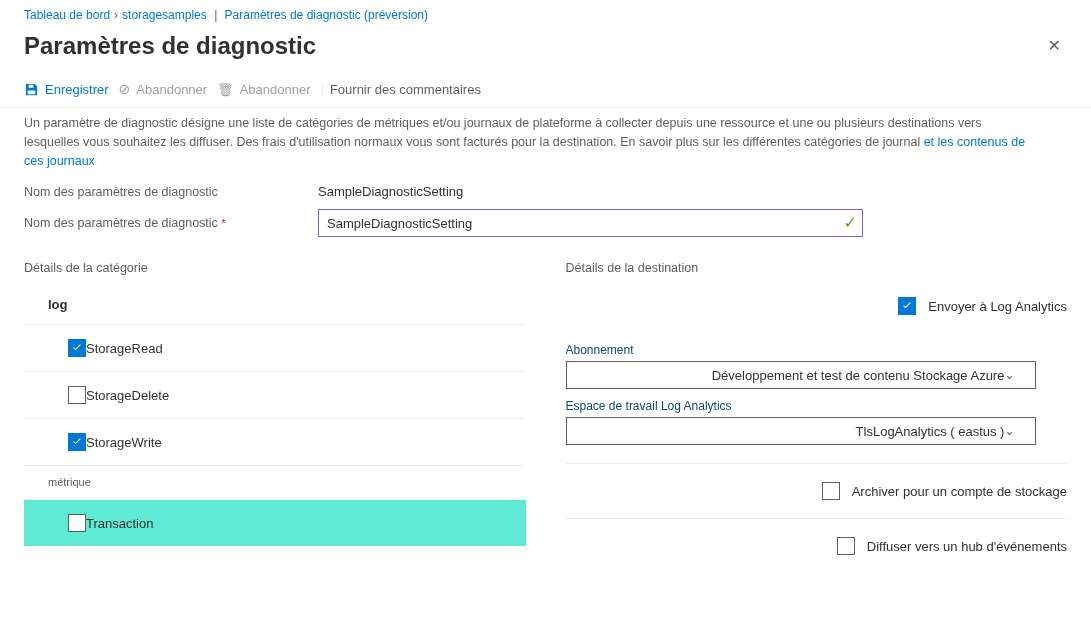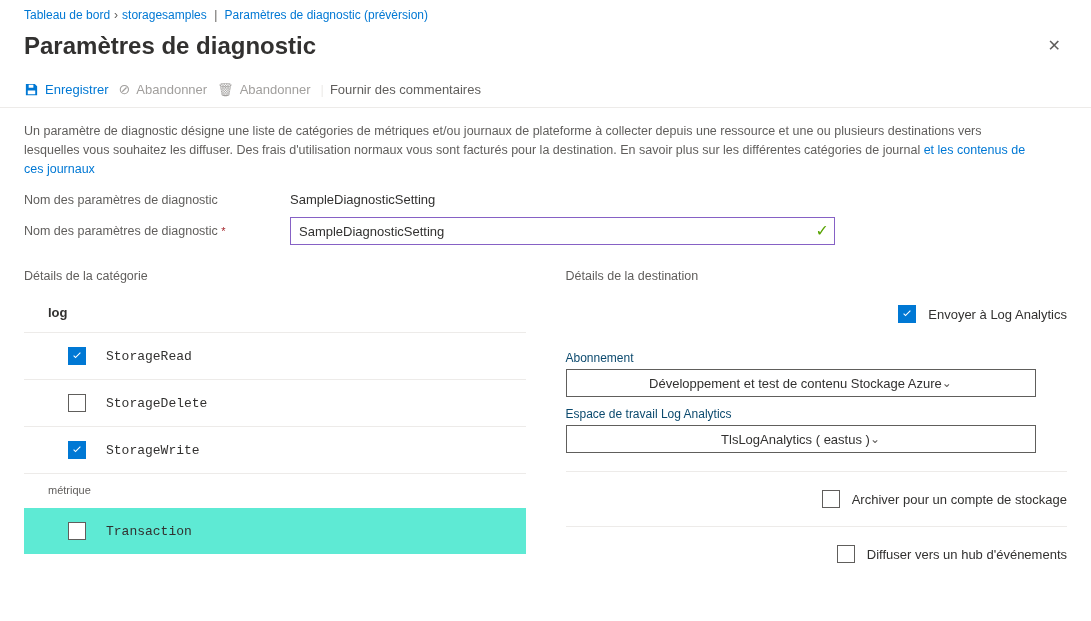--- a/index.html
+++ b/index.html
@@ -40,21 +40,21 @@
       color: #605e5c;
       cursor: pointer;
       padding: 6px;
     }
     .toolbar {
       display: flex;
       align-items: center;
       gap: 0;
       padding: 0 24px 10px;
       border-bottom: 1px solid #edebe9;
-      margin-bottom: 14px;
+      margin-bottom: 6px;
     }
     .toolbar-item {
       display: inline-flex;
       align-items: center;
       gap: 6px;
       color: #323130;
       font-size: 13px;
       cursor: pointer;
       margin-right: 10px;
     }
@@ -70,21 +70,21 @@
       color: #605e5c;
       font-size: 12.5px;
       line-height: 1.5;
       max-width: 1050px;
     }
     .description a { color:#0078d4; text-decoration:none; }
     .form-row {
       display:flex;
       align-items:center;
       padding: 10px 24px 0;
-      gap: 56px;
+      gap: 84px;
     }
     .form-label {
       color:#605e5c;
       font-size:12.5px;
       width:210px;
     }
     .static-value {
       color:#323130;
       font-size:13px;
     }
@@ -128,25 +128,24 @@
     }
     .section-label.small {
       font-weight:400;
       font-size:11px;
       color:#605e5c;
       padding-left:24px;
     }
     .check-row {
       display:flex;
       align-items:center;
-      gap:20px;
+      gap:0;
       padding: 14px 0 14px 44px;
       border-bottom:1px solid #edebe9;
       font-size:13px;
-      font-family:Liberation Mono, monospace;
     }
     .check-row.metric {
       background:#5eead4;
       border-bottom:none;
     }
     .dest-row {
       display:flex;
       align-items:center;
       gap:12px;
       padding:0 0 18px 0;
@@ -178,21 +177,21 @@
       color:#0c4a6e;
       font-size:12px;
       margin:10px 0 4px;
     }
     .select {
       width:470px;
       height:28px;
       border:1px solid #605e5c;
       display:flex;
       align-items:center;
-      justify-content:center;
+      justify-content:flex-end;
       padding:0 20px;
       font-size:13px;
       cursor:pointer;
     }
     .chev { font-size:12px; color:#605e5c; }
     .req-mark { color:#a4262c; font-size:11px; }
     .log-top-border { border-top:1px solid #edebe9; }
   </style>
 </head>
 <body>

